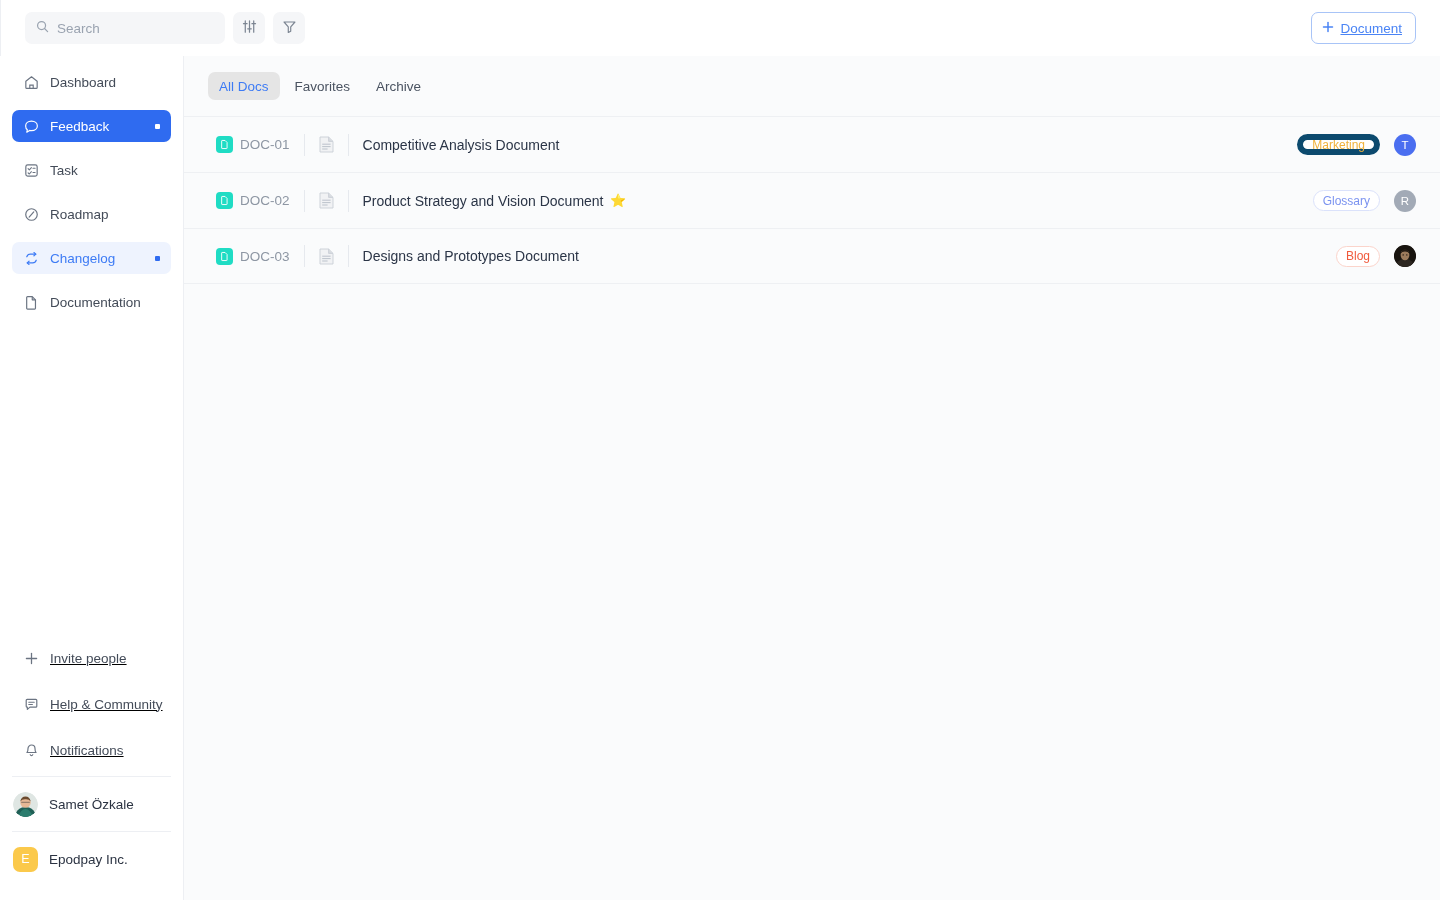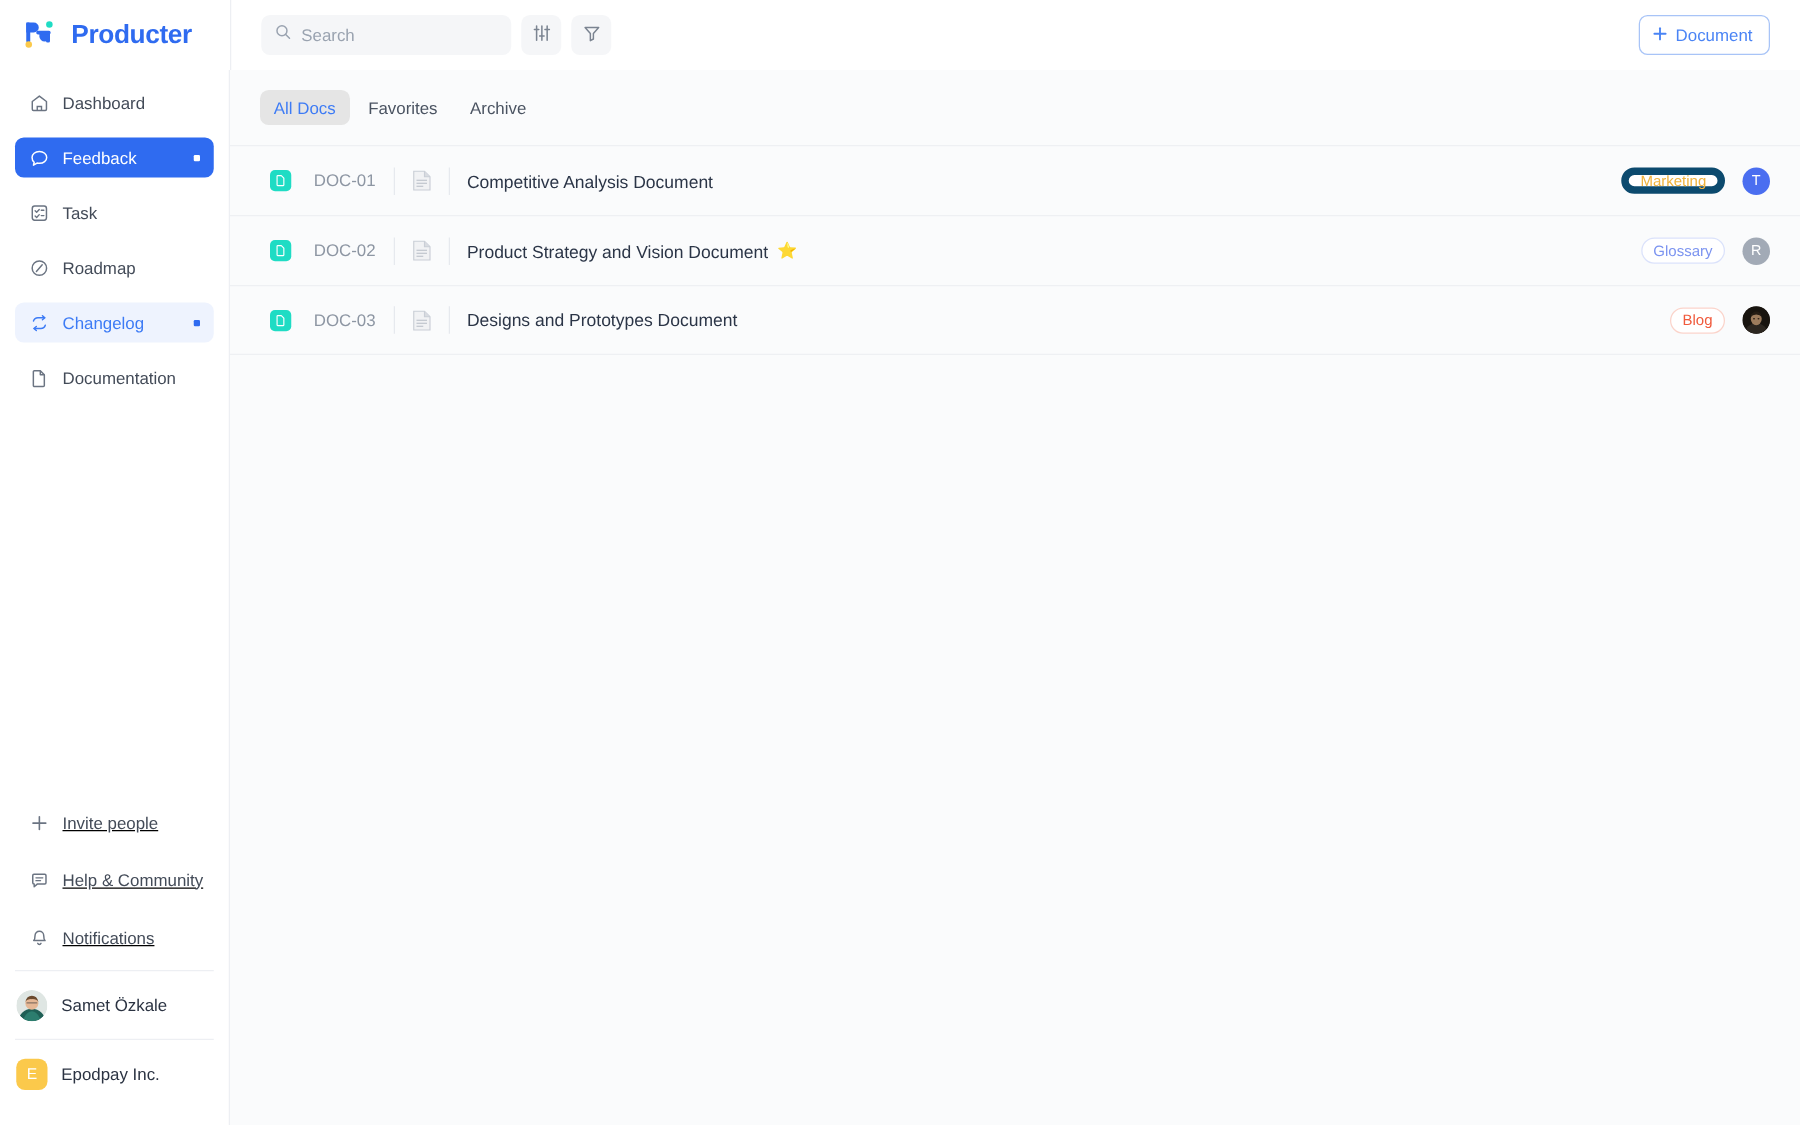--- a/index.html
+++ b/index.html
@@ -94,20 +94,21 @@
     border: 1px solid #a8c4f7;
     background: #ffffff;
     border-radius: 7px;
     color: #4a84f5;
     font-size: 13.5px;
     font-family: "Liberation Sans", sans-serif;
     display: flex;
     align-items: center;
     gap: 6px;
     cursor: pointer;
+    text-decoration: underline;
   }
 
   
   .body-row {
     flex: 1;
     display: flex;
     min-height: 0;
   }
 
   
@@ -223,21 +224,21 @@
   .doc-badge {
     width: 17px; height: 17px;
     background: #1fdcc4;
     border-radius: 4px;
     display: flex; align-items: center; justify-content: center;
     flex: 0 0 17px;
   }
   .doc-key {
     font-size: 13.5px;
     color: #8d96a3;
-    margin-left: 18px;
+    margin-left: 7px;
     white-space: nowrap;
   }
   .vsep { width: 1px; height: 22px; background: #e6e9ee; margin: 0 14px; flex: 0 0 1px; }
   .page-ico { width: 15px; height: 17px; display: block; flex: 0 0 15px; }
   .doc-title {
     font-size: 14px;
     color: #2b3547;
     margin-left: 0;
     white-space: nowrap;
   }
@@ -262,34 +263,20 @@
     color: #ffffff;
     overflow: hidden;
   }
 </style>
 </head>
 <body>
 
 <div class="app">
 
   <div class="topbar">
-    <div class="brand">
-      <span class="brand-logo">
-        <svg viewBox="0 0 30 26" width="30" height="26">
-          <path d="M3 3 h6 a4 4 0 0 1 0 8 h-6 z" fill="#2f6bf0"></path>
-          <rect x="3" y="3" width="3.2" height="16" rx="1.3" fill="#2f6bf0"></rect>
-          <circle cx="5" cy="20.5" r="2.6" fill="#fbc94b"></circle>
-          <path d="M13.5 10 h8.5 v4 a4.2 4.2 0 0 1 -8.5 0 z" fill="#2f6bf0"></path>
-          <rect x="18.8" y="10" width="3.2" height="9" rx="1.3" fill="#2f6bf0" transform="rotate(180 20.4 14.5)"></rect>
-          <circle cx="21.5" cy="4.5" r="2.6" fill="#1fdcc4"></circle>
-          <rect x="11" y="9.5" width="11.5" height="3" rx="1.4" fill="#2f6bf0"></rect>
-        </svg>
-      </span>
-      <span class="brand-name">Producter</span>
-    </div>
     <div class="topbar-sep"></div>
 
     <div class="topbar-tools">
       <div class="search-box">
         <span>
           <svg width="13" height="13" viewBox="0 0 14 14">
             <circle cx="6" cy="6" r="4.3" fill="none" stroke="#9aa3b0" stroke-width="1.3"></circle>
             <line x1="9.2" y1="9.2" x2="12.5" y2="12.5" stroke="#9aa3b0" stroke-width="1.3" stroke-linecap="round"></line>
           </svg>
         </span>

